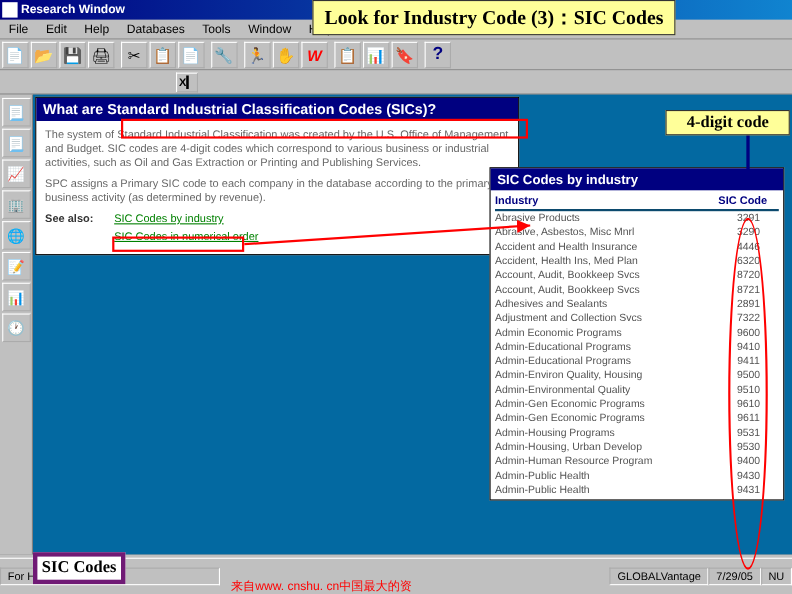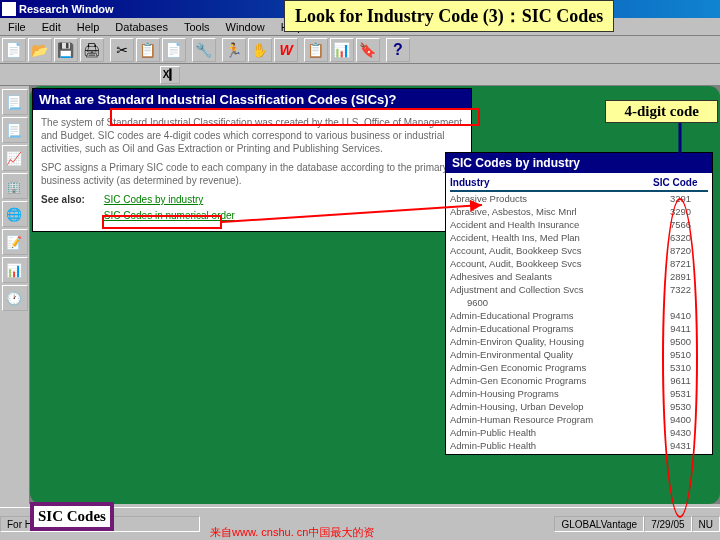--- a/index.html
+++ b/index.html
@@ -17,21 +17,21 @@
 .tbtn.raised { border: 1px outset #fff; }
 .tsep { width: 4px; }
 
 .toolbar2 { background: #c0c0c0; height: 22px; border-bottom: 1px solid #808080; display: flex; align-items: center; padding: 0 160px; }
 .xl { width: 20px; height: 18px; border: 1px outset #fff; display: flex; align-items: center; justify-content: center; font-size: 10px; font-weight: bold; }
 
 .workarea { display: flex; height: 418px; background: #808080; }
 .sidebar { width: 30px; background: #c0c0c0; border-right: 1px solid #808080; display: flex; flex-direction: column; padding: 2px 0; }
 .sbtn { width: 26px; height: 26px; border: 1px outset #fff; margin: 1px auto; display: flex; align-items: center; justify-content: center; font-size: 13px; }
 
-.content { flex: 1; position: relative; background: #15803d; border-radius: 11px; }
+.content { flex: 1; position: relative; background: #0369a1; }
 
 .doc { position: absolute; left: 2px; top: 2px; width: 440px; background: #fff; border: 1px solid #000; }
 .doc-title { background: #000080; color: #fff; font-weight: bold; font-size: 13px; padding: 3px 6px; }
 .doc-body { padding: 6px 8px; font-size: 10px; line-height: 1.3; color: #333; }
 .doc-body p { margin-bottom: 6px; filter: blur(0.4px); opacity: 0.75; }
 .seealso { font-weight: bold; display: inline-block; width: 60px; vertical-align: top; }
 .links { display: inline-block; }
 .link { color: #008000; text-decoration: underline; display: block; margin-bottom: 3px; cursor: pointer; font-size: 10px; }
 
 .panel { position: absolute; left: 415px; top: 66px; width: 268px; background: #fff; border: 1px solid #000; }
@@ -146,21 +146,21 @@
             <div class="prow">
               <div class="c1">Abrasive Products</div>
               <div class="c2">3291</div>
             </div>
             <div class="prow">
               <div class="c1">Abrasive, Asbestos, Misc Mnrl</div>
               <div class="c2">3290</div>
             </div>
             <div class="prow">
               <div class="c1">Accident and Health Insurance</div>
-              <div class="c2">7566</div>
+              <div class="c2">4446</div>
             </div>
             <div class="prow">
               <div class="c1">Accident, Health Ins, Med Plan</div>
               <div class="c2">6320</div>
             </div>
             <div class="prow">
               <div class="c1">Account, Audit, Bookkeep Svcs</div>
               <div class="c2">8720</div>
             </div>
             <div class="prow">
@@ -169,41 +169,42 @@
             </div>
             <div class="prow">
               <div class="c1">Adhesives and Sealants</div>
               <div class="c2">2891</div>
             </div>
             <div class="prow">
               <div class="c1">Adjustment and Collection Svcs</div>
               <div class="c2">7322</div>
             </div>
             <div class="prow">
+              <div class="c1">Admin Economic Programs</div>
               <div class="c2">9600</div>
             </div>
             <div class="prow">
               <div class="c1">Admin-Educational Programs</div>
               <div class="c2">9410</div>
             </div>
             <div class="prow">
               <div class="c1">Admin-Educational Programs</div>
               <div class="c2">9411</div>
             </div>
             <div class="prow">
               <div class="c1">Admin-Environ Quality, Housing</div>
               <div class="c2">9500</div>
             </div>
             <div class="prow">
               <div class="c1">Admin-Environmental Quality</div>
               <div class="c2">9510</div>
             </div>
             <div class="prow">
               <div class="c1">Admin-Gen Economic Programs</div>
-              <div class="c2">5310</div>
+              <div class="c2">9610</div>
             </div>
             <div class="prow">
               <div class="c1">Admin-Gen Economic Programs</div>
               <div class="c2">9611</div>
             </div>
             <div class="prow">
               <div class="c1">Admin-Housing Programs</div>
               <div class="c2">9531</div>
             </div>
             <div class="prow">

